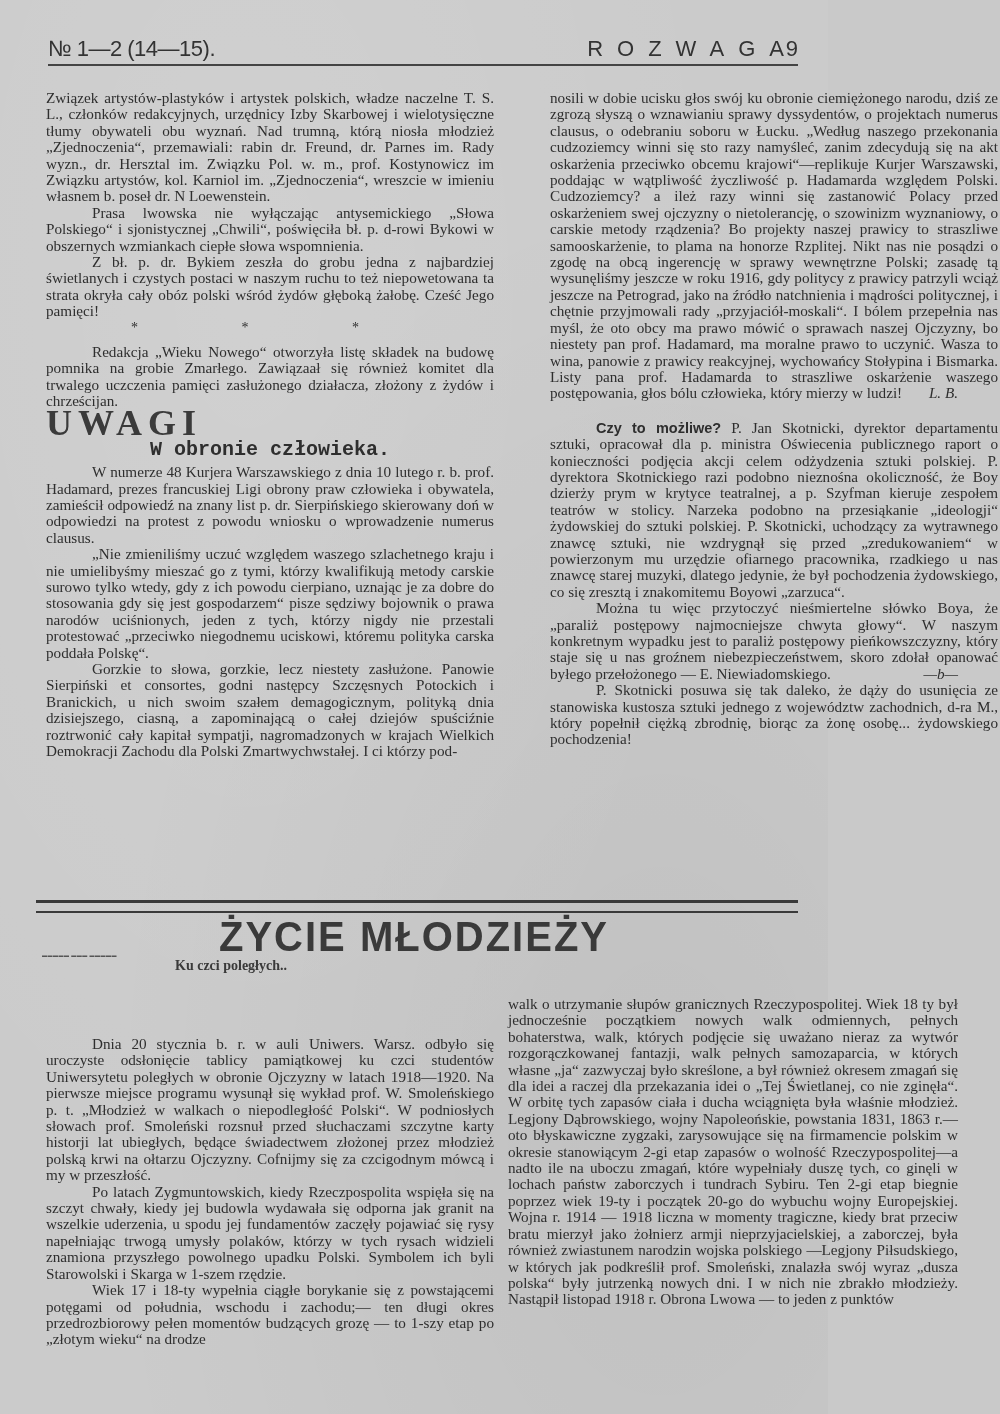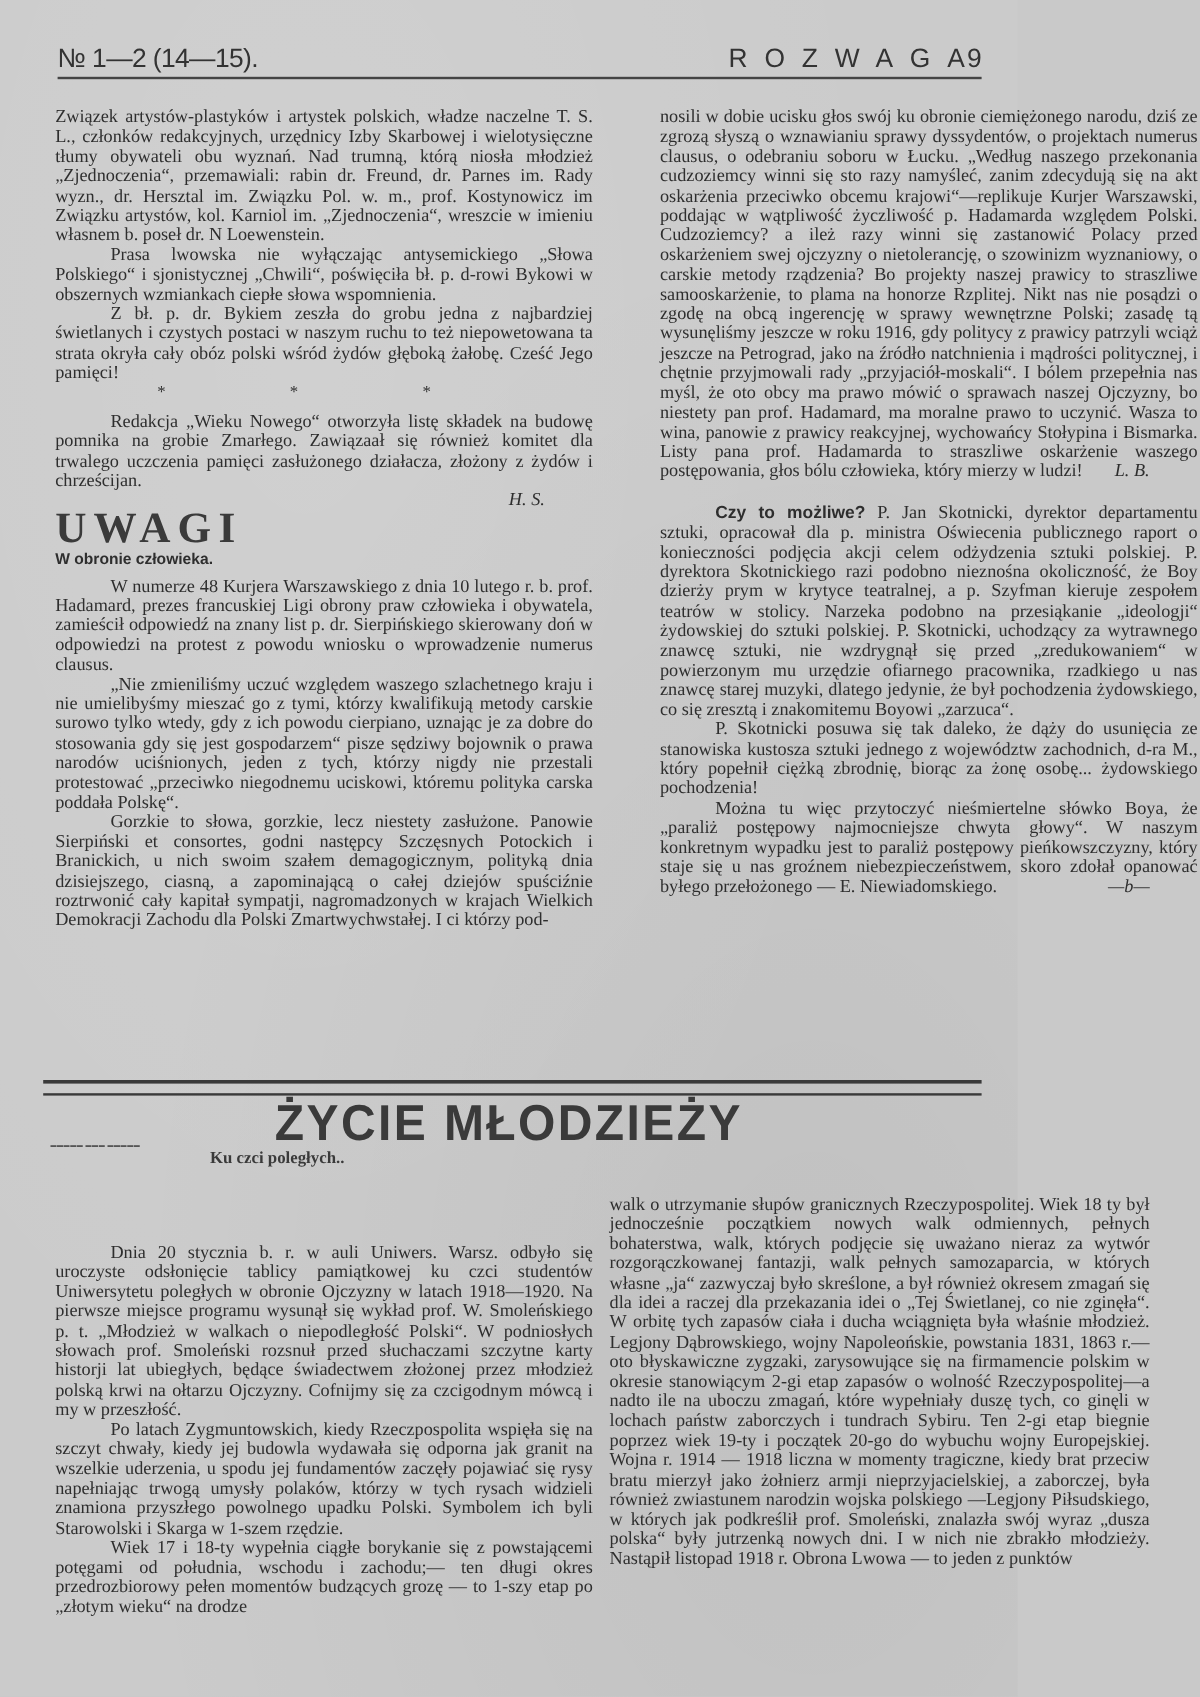--- a/index.html
+++ b/index.html
@@ -8,21 +8,20 @@
       background: #c9c9c9;
       font-family: "Liberation Serif", "DejaVu Serif", serif;
       color: #2e2e2e;
     }
     .page {
       position: relative; width: 828px; height: 1414px;
       background:
         radial-gradient(ellipse at 30% 20%, rgba(255,255,255,0.10), transparent 60%),
         radial-gradient(ellipse at 80% 80%, rgba(0,0,0,0.05), transparent 60%),
         #cbcbcb;
-      padding-left: 20px;
     }
     .running-head {
       position: absolute; left: 48px; right: 30px; top: 36px; height: 30px;
       font-family: "Liberation Sans Narrow", "Liberation Sans", sans-serif;
       font-size: 22px; color: #333;
     }
     .rh-issue { position: absolute; left: 0; top: 0; letter-spacing: -0.5px; }
     .rh-title { position: absolute; left: 0; right: 0; text-align: right; letter-spacing: 14px; top: 0; }
     .rh-page { position: absolute; right: 0; top: 0; }
     .head-rule { position: absolute; left: 48px; right: 30px; top: 64px; height: 2px; background: #444; }
@@ -38,21 +37,21 @@
     .col-tr { left: 514px; top: 90px; width: 448px; margin-left: 36px; }
     .col-bl { left: 46px; top: 988px; width: 448px; margin-top: 48px; }
     .col-br { left: 508px; top: 996px; width: 450px; }
 
     .stars { text-align: center; font-size: 14px; height: 24px; letter-spacing: 50px; position: relative; }
     .sig { text-align: right; font-style: italic; padding-right: 40px; }
     .uwagi {
       font-family: "Liberation Serif", serif; font-weight: bold;
       font-size: 36px; letter-spacing: 6px; margin: 6px 0 10px 0; color: #3a3a3a;
     }
-    .subhead { text-align: left; font-weight: bold; font-size: 13px; margin: 4px 0 6px 0; font-family: Liberation Sans, sans-serif; }
+    .subhead { text-align: center; font-weight: bold; font-size: 20px; margin: 4px 0 6px 0; font-family: Liberation Mono, monospace; }
     .inline-sig { display: inline-block; float: right; font-style: italic; padding-right: 40px; }
     .bold-lead { font-weight: bold; font-family: "Liberation Sans", sans-serif; font-size: 14.5px; }
     .blank { height: 18px; }
 
     .double-rule { position: absolute; left: 36px; right: 30px; top: 900px; height: 8px; border-top: 3px solid #3a3a3a; border-bottom: 2px solid #3a3a3a; }
     .section-title {
       position: absolute; left: 0; right: 0; top: 914px; text-align: center;
       font-family: "Liberation Sans Narrow", "Liberation Sans", sans-serif;
       font-weight: bold; font-size: 40px; letter-spacing: 2px; color: #3a3a3a;
       transform: scaleY(1.05);
@@ -75,34 +74,33 @@
     <span class="rh-page">9</span>
   </div>
   <div class="head-rule"></div>
 
   <div class="col col-tl">
     <p>Związek artystów-plastyków i artystek polskich, władze naczelne T. S. L., członków redakcyjnych, urzędnicy Izby Skarbowej i wielotysięczne tłumy obywateli obu wyznań. Nad trumną, którą niosła młodzież „Zjednoczenia“, przemawiali: rabin dr. Freund, dr. Parnes im. Rady wyzn., dr. Hersztal im. Związku Pol. w. m., prof. Kostynowicz im Związku artystów, kol. Karniol im. „Zjednoczenia“, wreszcie w imieniu własnem b. poseł dr. N Loewenstein.</p>
     <p class="ind">Prasa lwowska nie wyłączając antysemickiego „Słowa Polskiego“ i sjonistycznej „Chwili“, poświęciła bł. p. d-rowi Bykowi w obszernych wzmiankach ciepłe słowa wspomnienia.</p>
     <p class="ind">Z bł. p. dr. Bykiem zeszła do grobu jedna z najbardziej świetlanych i czystych postaci w naszym ruchu to też niepowetowana ta strata okryła cały obóz polski wśród żydów głęboką żałobę. Cześć Jego pamięci!</p>
     <div class="stars">* * *</div>
     <p class="ind">Redakcja „Wieku Nowego“ otworzyła listę składek na budowę pomnika na grobie Zmarłego. Zawiązaał się również komitet dla trwalego uczczenia pamięci zasłużonego działacza, złożony z żydów i chrześcijan.</p>
-    <div class="sig">H. S.</div>
     <div class="uwagi">UWAGI</div>
     <div class="subhead">W obronie człowieka.</div>
     <p class="ind">W numerze 48 Kurjera Warszawskiego z dnia 10 lutego r. b. prof. Hadamard, prezes francuskiej Ligi obrony praw człowieka i obywatela, zamieścił odpowiedź na znany list p. dr. Sierpińskiego skierowany doń w odpowiedzi na protest z powodu wniosku o wprowadzenie numerus clausus.</p>
     <p class="ind">„Nie zmieniliśmy uczuć względem waszego szlachetnego kraju i nie umielibyśmy mieszać go z tymi, którzy kwalifikują metody carskie surowo tylko wtedy, gdy z ich powodu cierpiano, uznając je za dobre do stosowania gdy się jest gospodarzem“ pisze sędziwy bojownik o prawa narodów uciśnionych, jeden z tych, którzy nigdy nie przestali protestować „przeciwko niegodnemu uciskowi, któremu polityka carska poddała Polskę“.</p>
     <p class="ind">Gorzkie to słowa, gorzkie, lecz niestety zasłużone. Panowie Sierpiński et consortes, godni następcy Szczęsnych Potockich i Branickich, u nich swoim szałem demagogicznym, polityką dnia dzisiejszego, ciasną, a zapominającą o całej dziejów spuściźnie roztrwonić cały kapitał sympatji, nagromadzonych w krajach Wielkich Demokracji Zachodu dla Polski Zmartwychwstałej. I ci którzy pod-</p>
   </div>
 
   <div class="col col-tr">
     <p><span>nosili w dobie ucisku głos swój ku obronie ciemiężonego narodu, dziś ze zgrozą słyszą o wznawianiu sprawy dyssydentów, o projektach numerus clausus, o odebraniu soboru w Łucku. „Według naszego przekonania cudzoziemcy winni się sto razy namyśleć, zanim zdecydują się na akt oskarżenia przeciwko obcemu krajowi“—replikuje Kurjer Warszawski, poddając w wątpliwość życzliwość p. Hadamarda względem Polski. Cudzoziemcy? a ileż razy winni się zastanowić Polacy przed oskarżeniem swej ojczyzny o nietolerancję, o szowinizm wyznaniowy, o carskie metody rządzenia? Bo projekty naszej prawicy to straszliwe samooskarżenie, to plama na honorze Rzplitej. Nikt nas nie posądzi o zgodę na obcą ingerencję w sprawy wewnętrzne Polski; zasadę tą wysunęliśmy jeszcze w roku 1916, gdy politycy z prawicy patrzyli wciąż jeszcze na Petrograd, jako na źródło natchnienia i mądrości politycznej, i chętnie przyjmowali rady „przyjaciół-moskali“. I bólem przepełnia nas myśl, że oto obcy ma prawo mówić o sprawach naszej Ojczyzny, bo niestety pan prof. Hadamard, ma moralne prawo to uczynić. Wasza to wina, panowie z prawicy reakcyjnej, wychowańcy Stołypina i Bismarka. Listy pana prof. Hadamarda to straszliwe oskarżenie waszego postępowania, głos bólu człowieka, który mierzy w ludzi!</span><span class="inline-sig">L. B.</span></p>
     <div class="blank"></div>
     <p class="ind"><span class="bold-lead">Czy to możliwe?</span> <span>P. Jan Skotnicki, dyrektor departamentu sztuki, opracował dla p. ministra Oświecenia publicznego raport o konieczności podjęcia akcji celem odżydzenia sztuki polskiej. P. dyrektora Skotnickiego razi podobno nieznośna okoliczność, że Boy dzierży prym w krytyce teatralnej, a p. Szyfman kieruje zespołem teatrów w stolicy. Narzeka podobno na przesiąkanie „ideologji“ żydowskiej do sztuki polskiej. P. Skotnicki, uchodzący za wytrawnego znawcę sztuki, nie wzdrygnął się przed „zredukowaniem“ w powierzonym mu urzędzie ofiarnego pracownika, rzadkiego u nas znawcę starej muzyki, dlatego jedynie, że był pochodzenia żydowskiego, co się zresztą i znakomitemu Boyowi „zarzuca“.</span></p>
+    <p class="ind"><span>Można tu więc przytoczyć nieśmiertelne słówko Boya, że „paraliż postępowy najmocniejsze chwyta głowy“. W naszym konkretnym wypadku jest to paraliż postępowy pieńkowszczyzny, który staje się u nas groźnem niebezpieczeństwem, skoro zdołał opanować byłego przełożonego — E. Niewiadomskiego.</span><span class="inline-sig">—b—</span></p>
     <p class="ind">P. Skotnicki posuwa się tak daleko, że dąży do usunięcia ze stanowiska kustosza sztuki jednego z województw zachodnich, d-ra M., który popełnił ciężką zbrodnię, biorąc za żonę osobę... żydowskiego pochodzenia!</p>
-    <p class="ind"><span>Można tu więc przytoczyć nieśmiertelne słówko Boya, że „paraliż postępowy najmocniejsze chwyta głowy“. W naszym konkretnym wypadku jest to paraliż postępowy pieńkowszczyzny, który staje się u nas groźnem niebezpieczeństwem, skoro zdołał opanować byłego przełożonego — E. Niewiadomskiego.</span><span class="inline-sig">—b—</span></p>
   </div>
 
   <div class="double-rule"></div>
   <div class="section-title">ŻYCIE MŁODZIEŻY</div>
   <div class="small-mark">▬▬▬▬▬ ▬▬▬ ▬▬▬▬▬</div>
   <div class="ku-czci">Ku czci poległych..</div>
 
   <div class="col col-bl">
     <p class="ind">Dnia 20 stycznia b. r. w auli Uniwers. Warsz. odbyło się uroczyste odsłonięcie tablicy pamiątkowej ku czci studentów Uniwersytetu poległych w obronie Ojczyzny w latach 1918—1920. Na pierwsze miejsce programu wysunął się wykład prof. W. Smoleńskiego p. t. „Młodzież w walkach o niepodległość Polski“. W podniosłych słowach prof. Smoleński rozsnuł przed słuchaczami szczytne karty historji lat ubiegłych, będące świadectwem złożonej przez młodzież polską krwi na ołtarzu Ojczyzny. Cofnijmy się za czcigodnym mówcą i my w przeszłość.</p>
     <p class="ind">Po latach Zygmuntowskich, kiedy Rzeczpospolita wspięła się na szczyt chwały, kiedy jej budowla wydawała się odporna jak granit na wszelkie uderzenia, u spodu jej fundamentów zaczęły pojawiać się rysy napełniając trwogą umysły polaków, którzy w tych rysach widzieli znamiona przyszłego powolnego upadku Polski. Symbolem ich byli Starowolski i Skarga w 1-szem rzędzie.</p>

